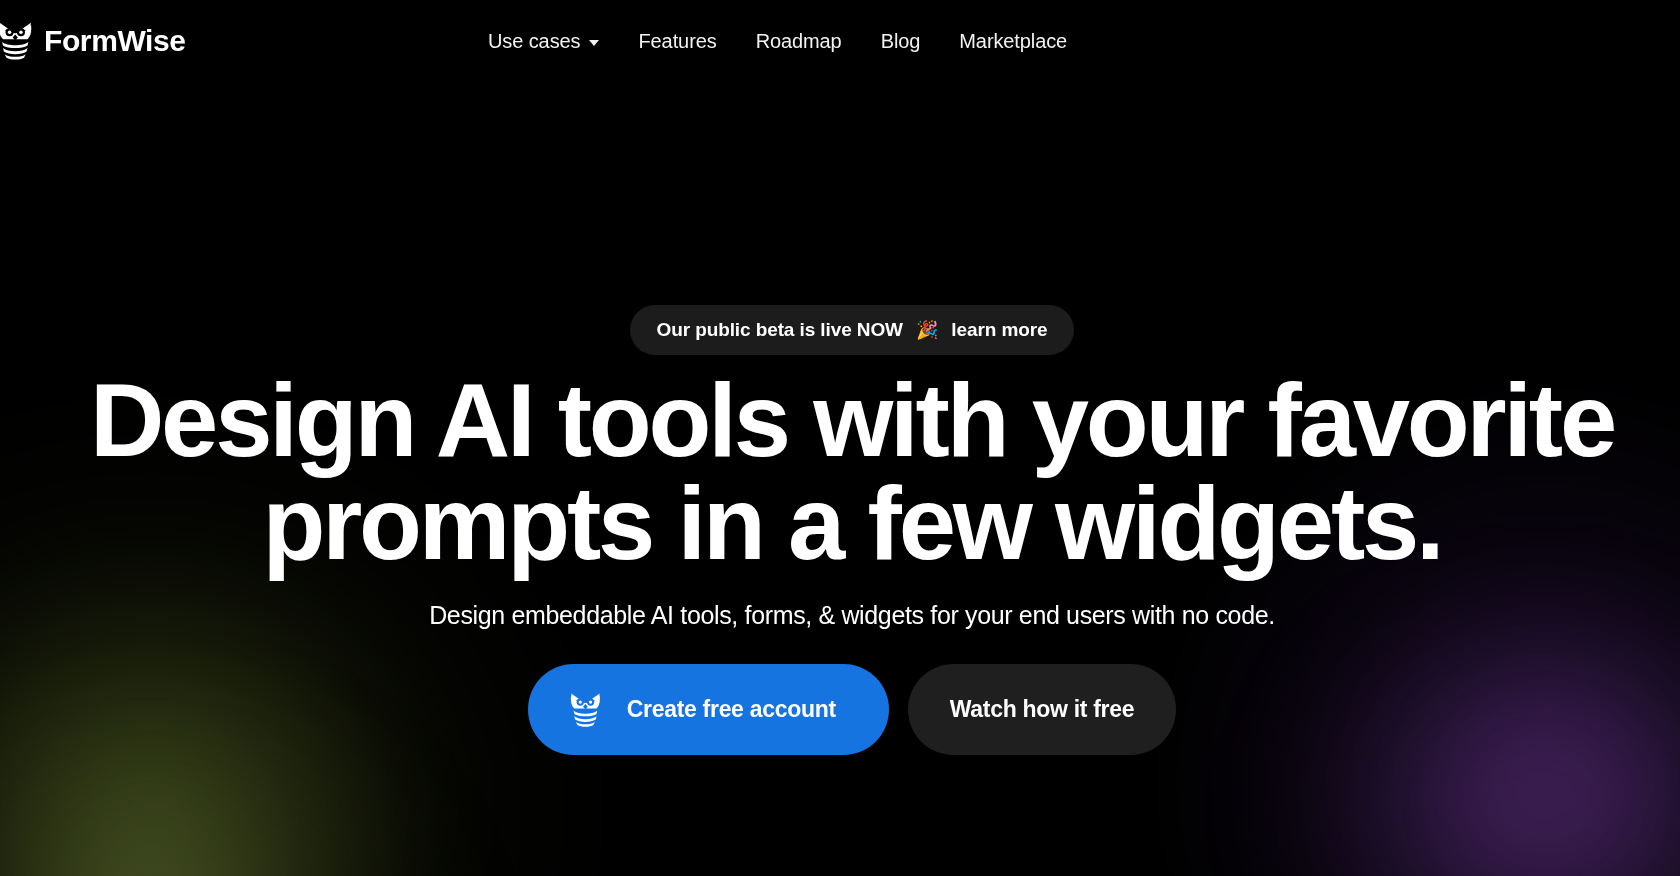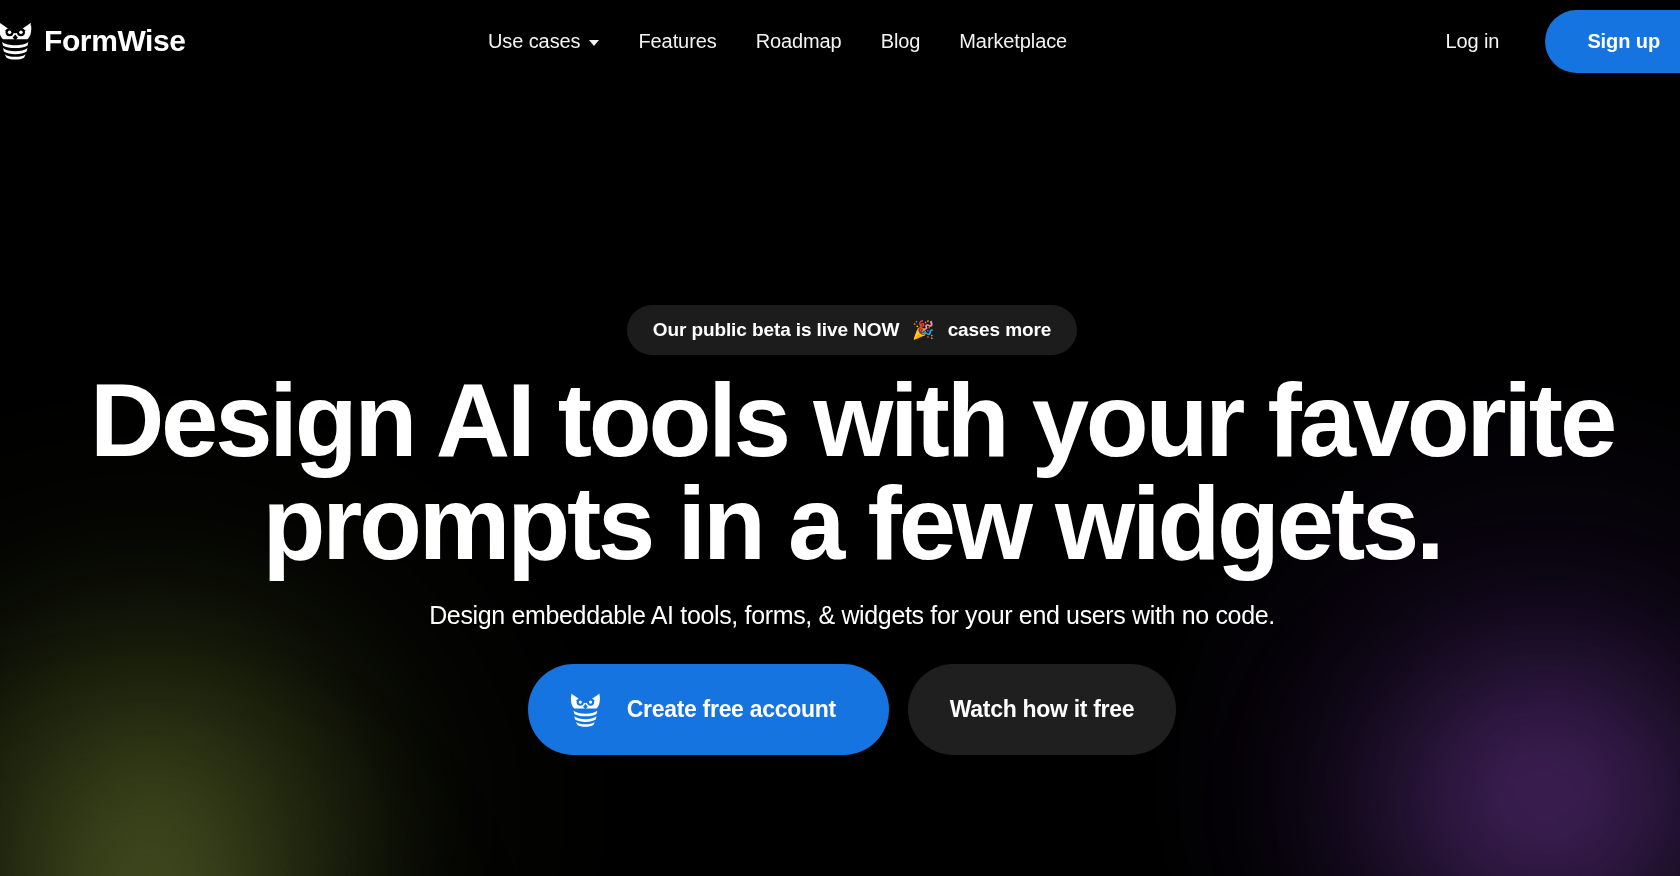--- a/index.html
+++ b/index.html
@@ -283,32 +283,28 @@
         <span>Roadmap</span>
       </div>
       <div class="nav-item">
         <span>Blog</span>
       </div>
       <div class="nav-item">
         <span>Marketplace</span>
       </div>
     </nav>
 
-    <div class="header-actions">
-      <a class="login-link">Log in</a>
-      <button class="signup-btn">Sign up</button>
-    </div>
   </div>
 
   <div class="hero">
 
     <div class="beta-pill">
       <span class="beta-text">Our public beta is live NOW</span>
       <span class="beta-emoji">🎉</span>
-      <span class="beta-link">cases more</span>
+      <span class="beta-link">learn more</span>
     </div>
 
     <h1 class="headline">
       <span class="line1">Design AI tools with your favorite</span>
       <span class="line2">prompts in a few widgets.</span>
     </h1>
 
     <p class="subtitle">Design embeddable AI tools, forms, &amp; widgets for your end users with no code.</p>
 
     <div class="cta-row">

